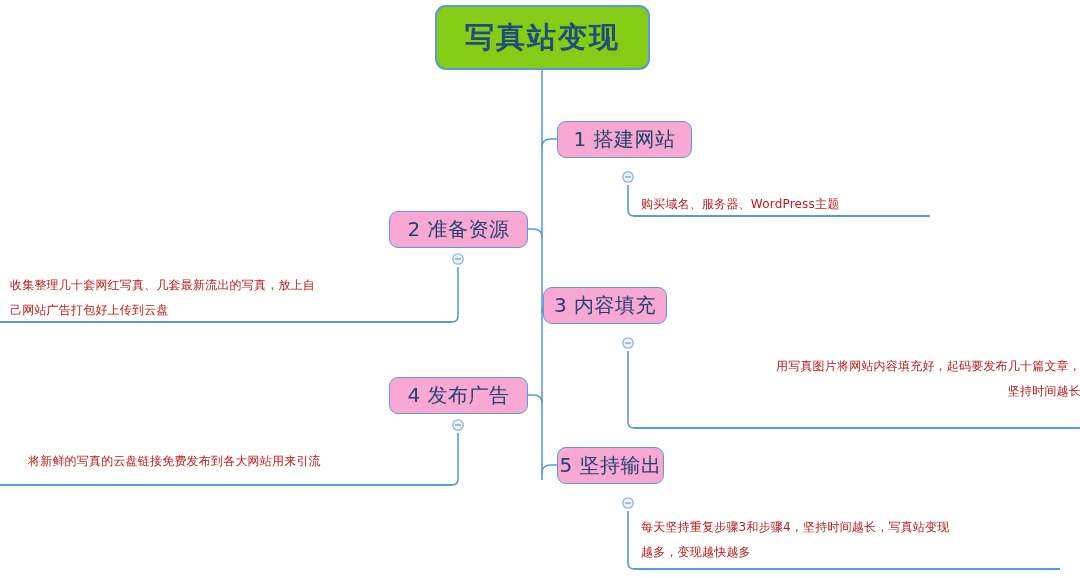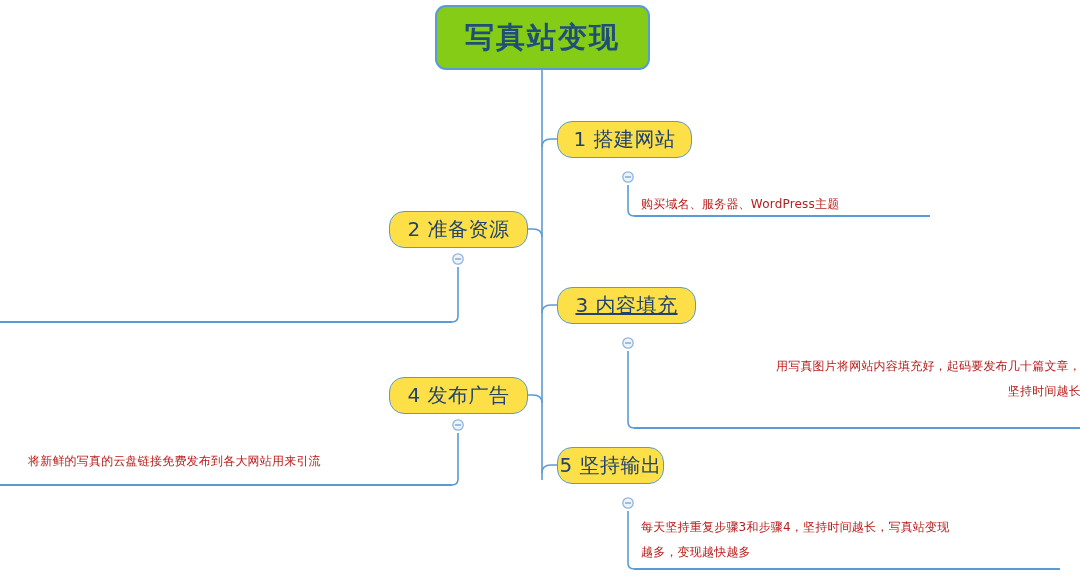--- a/index.html
+++ b/index.html
@@ -8,23 +8,23 @@
     background:#ffffff;
     font-family:"DejaVu Sans","Liberation Sans",sans-serif;
     overflow:hidden;position:relative;
   }
   #canvas{position:absolute;left:0;top:0;width:1080px;height:578px;}
   svg.wires{position:absolute;left:0;top:0;width:1080px;height:578px;pointer-events:none;}
 
   .node{
     position:absolute;
     box-sizing:border-box;
-    background:#fde047;
+    background:#f9a8d4;
     border:1.6px solid #5b9bd5;
-    border-radius:15px;
+    border-radius:9px;
     display:flex;align-items:center;justify-content:center;
     color:#21436d;
     white-space:nowrap;
   }
   .node.root{
     background:#84cc16;
     border:2.4px solid #5b9bd5;
     border-radius:11px;
     font-size:29px;
     font-weight:bold;
@@ -117,36 +117,40 @@
   </div>
 
   <div class="node branch" style="left:557px;top:121px;width:135px;height:37px;">
     <span>1 搭建网站</span>
   </div>
 
   <div class="node branch" style="left:389px;top:211px;width:139px;height:37px;">
     <span>2 准备资源</span>
   </div>
 
-  <div class="node branch" style="left:557px;top:287px;width:139px;height:37px;text-decoration:underline;">
+  <div class="node branch" style="left:543px;top:287px;width:124px;height:37px;">
     <span>3 内容填充</span>
   </div>
 
   <div class="node branch" style="left:389px;top:377px;width:139px;height:37px;">
     <span>4 发布广告</span>
   </div>
 
   <div class="node branch" style="left:557px;top:447px;width:107px;height:37px;">
     <span>5 坚持输出</span>
   </div>
 
   <div class="leaf right" style="left:641px;top:192px;width:420px;">
     <div>购买域名、服务器、WordPress主题</div>
   </div>
 
+  <div class="leaf left" style="left:10px;top:273px;width:440px;">
+    <div>收集整理几十套网红写真、几套最新流出的写真，放上自</div>
+    <div>己网站广告打包好上传到云盘</div>
+  </div>
 
   <div class="leaf right" style="left:641px;top:354px;width:440px;text-align:right;">
     <div>用写真图片将网站内容填充好，起码要发布几十篇文章，</div>
     <div>坚持时间越长</div>
   </div>
 
   <div class="leaf left" style="left:28px;top:449px;width:430px;">
     <div>将新鲜的写真的云盘链接免费发布到各大网站用来引流</div>
   </div>
 

